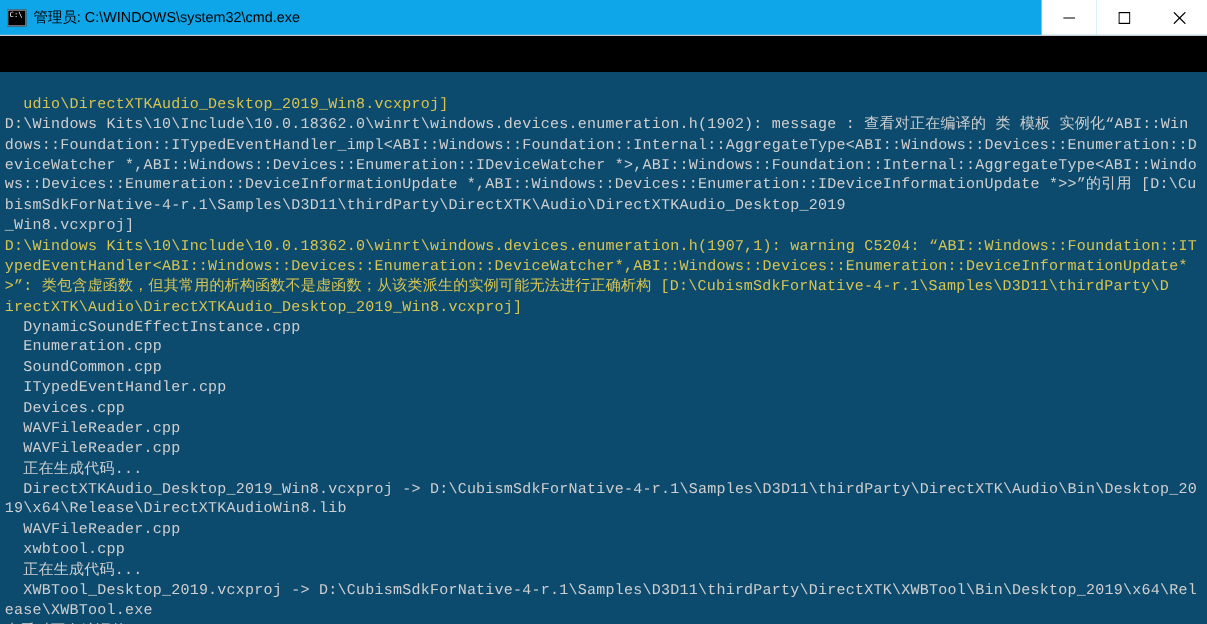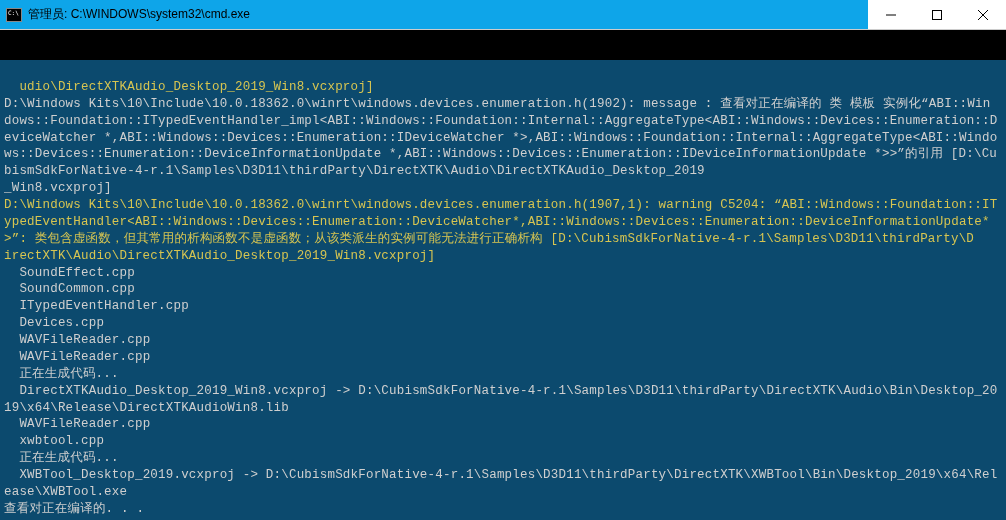--- a/index.html
+++ b/index.html
@@ -116,21 +116,22 @@
   </div>
 </div>
 
 <div class="terminal" id="term">
   <span class="y">udio\DirectXTKAudio_Desktop_2019_Win8.vcxproj]
 </span><span class="w">D:\Windows Kits\10\Include\10.0.18362.0\winrt\windows.devices.enumeration.h(1902): message : 查看对正在编译的 类 模板 实例化“ABI::Win
 </span><span class="w">dows::Foundation::ITypedEventHandler_impl&lt;ABI::Windows::Foundation::Internal::AggregateType&lt;ABI::Windows::Devices::Enumeration::DeviceWatcher *,ABI::Windows::Devices::Enumeration::IDeviceWatcher *&gt;,ABI::Windows::Foundation::Internal::AggregateType&lt;ABI::Windows::Devices::Enumeration::DeviceInformationUpdate *,ABI::Windows::Devices::Enumeration::IDeviceInformationUpdate *&gt;&gt;”的引用 [D:\CubismSdkForNative-4-r.1\Samples\D3D11\thirdParty\DirectXTK\Audio\DirectXTKAudio_Desktop_2019
 </span><span class="w">_Win8.vcxproj]
 </span><span class="y">D:\Windows Kits\10\Include\10.0.18362.0\winrt\windows.devices.enumeration.h(1907,1): warning C5204: “ABI::Windows::Foundation::ITypedEventHandler&lt;ABI::Windows::Devices::Enumeration::DeviceWatcher*,ABI::Windows::Devices::Enumeration::DeviceInformationUpdate*&gt;”: 类包含虚函数，但其常用的析构函数不是虚函数；从该类派生的实例可能无法进行正确析构 [D:\CubismSdkForNative-4-r.1\Samples\D3D11\thirdParty\D
 </span><span class="y">irectXTK\Audio\DirectXTKAudio_Desktop_2019_Win8.vcxproj]
-</span><span class="w">  SoundEffect.cpp
+</span><span class="w">  DynamicSoundEffectInstance.cpp
+</span><span class="w">  Enumeration.cpp
 </span><span class="w">  SoundCommon.cpp
 </span><span class="w">  ITypedEventHandler.cpp
 </span><span class="w">  Devices.cpp
 </span><span class="w">  WAVFileReader.cpp
 </span><span class="w">  WAVFileReader.cpp
 </span><span class="w">  正在生成代码...
 </span><span class="w">  DirectXTKAudio_Desktop_2019_Win8.vcxproj -&gt; D:\CubismSdkForNative-4-r.1\Samples\D3D11\thirdParty\DirectXTK\Audio\Bin\Desktop_2019\x64\Release\DirectXTKAudioWin8.lib
 </span><span class="w">  WAVFileReader.cpp
 </span><span class="w">  xwbtool.cpp
 </span><span class="w">  正在生成代码...

